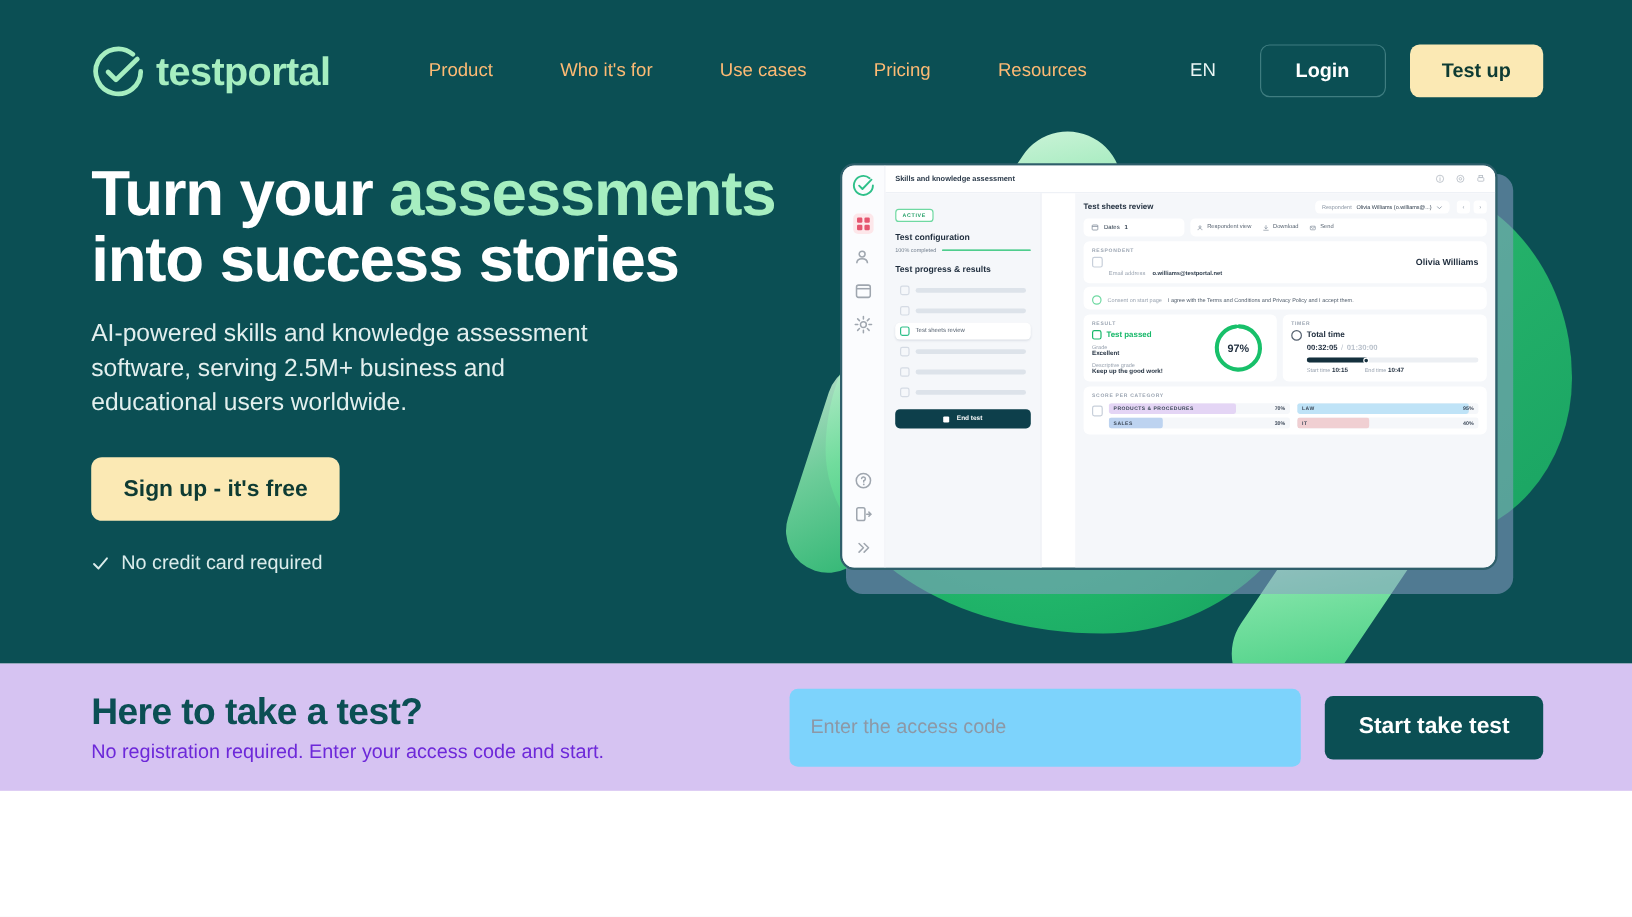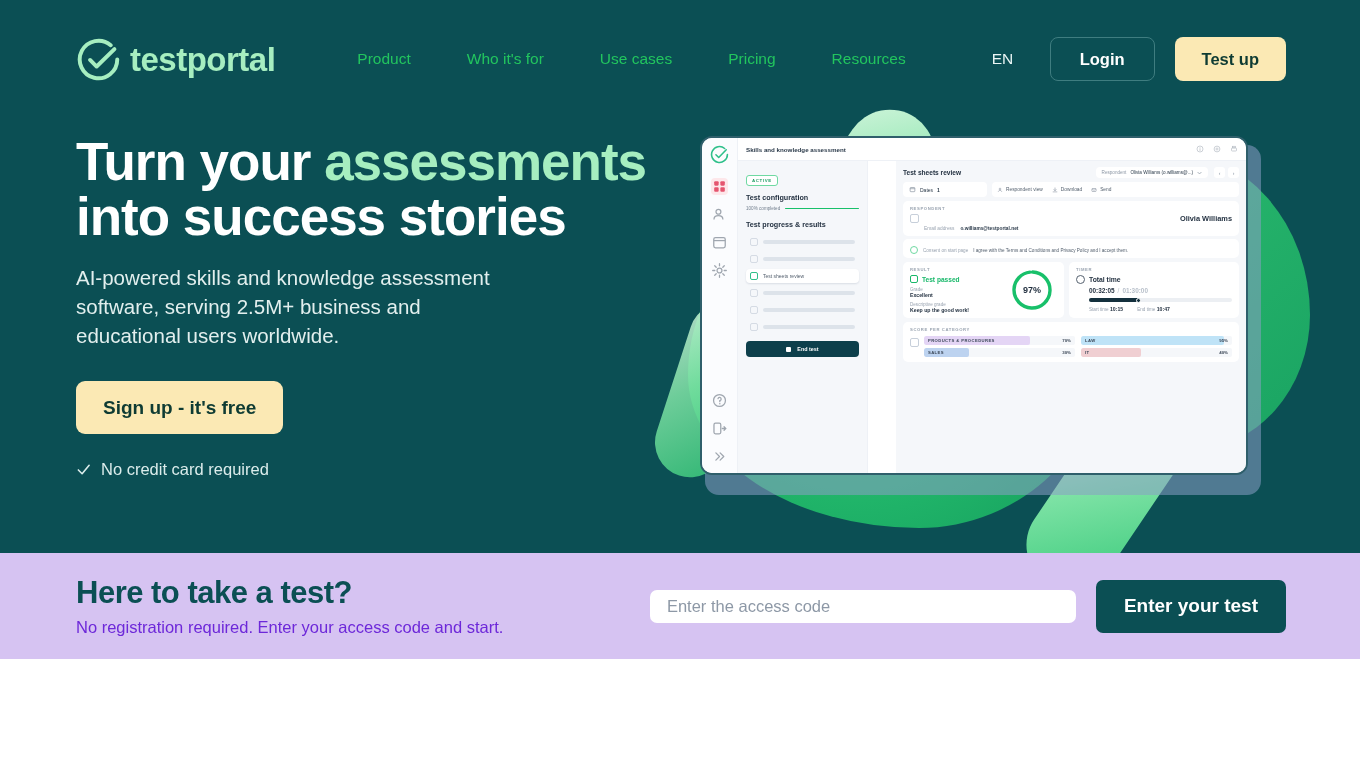--- a/index.html
+++ b/index.html
@@ -45,21 +45,21 @@
     position: absolute; left:0; top:12px; width:1360px; height:94px;
     display:flex; align-items:center; z-index: 40;
   }
   .logo { display:flex; align-items:center; gap:9px; margin-left:76px; }
   .logo-mark { width:45px; height:45px; flex:0 0 45px; }
   .logo-text {
     color:#a6eec0; font-size:33px; font-weight:700; letter-spacing:-.5px; line-height:1;
   }
   .nav-links { display:flex; align-items:center; margin-left:54px; }
   .nav-link {
-    color:#22c55e; font-size:15.5px; padding:0 28px; white-space:nowrap; cursor:pointer;
+    color:#fdba74; font-size:15.5px; padding:0 28px; white-space:nowrap; cursor:pointer;
   }
   .nav-lang { color:#eaf6f5; font-size:15.5px; margin-left:58px; cursor:pointer; }
   .nav-actions { display:flex; align-items:center; gap:20px; margin-left:auto; margin-right:74px; }
   .btn-login {
     border:1px solid #3f7d80; color:#ffffff; background:transparent;
     border-radius:8px; padding:13px 29px; font-size:16.5px; font-weight:700;
     cursor:pointer; line-height:1;
   }
   .btn-signup {
     background:#fbe9b4; color:#0e3b33; border:none;
@@ -204,21 +204,21 @@
   
   .band {
     position:absolute; left:0; top:553px; width:1360px; height:106px;
     background:#d6c3f2; display:flex; align-items:center;
   }
   .band-left { margin-left:76px; }
   .band-title { font-size:31px; font-weight:700; color:#0b4f54; letter-spacing:-.5px; }
   .band-sub { margin-top:7px; font-size:16.5px; color:#6d28d9; }
   .band-right { margin-left:auto; margin-right:74px; display:flex; align-items:center; gap:20px; }
   .code-input {
-    width:426px; height:33px; background:#ffffff; border:none; border-radius:7px;
+    width:426px; height:65px; background:#7dd3fc; border:none; border-radius:7px;
     padding:0 17px; font-size:16.5px; color:#1f2d3d; font-family:"Liberation Sans", sans-serif;
   }
   .code-input::placeholder { color:#8d98a6; }
   .btn-start {
     background:#0b4f54; color:#fff; border:none; border-radius:7px;
     height:53px; padding:0 28px; font-size:19px; font-weight:700; cursor:pointer;
   }
 </style>
 </head>
 <body>
@@ -543,17 +543,17 @@
     </div>
   </div>
 
   <div class="band">
     <div class="band-left">
       <div class="band-title">Here to take a test?</div>
       <div class="band-sub">No registration required. Enter your access code and start.</div>
     </div>
     <div class="band-right">
       <input class="code-input" type="text" placeholder="Enter the access code" style="">
-      <button class="btn-start">Enter your test</button>
+      <button class="btn-start">Start take test</button>
     </div>
   </div>
 
 </div>
 
 </body></html>

